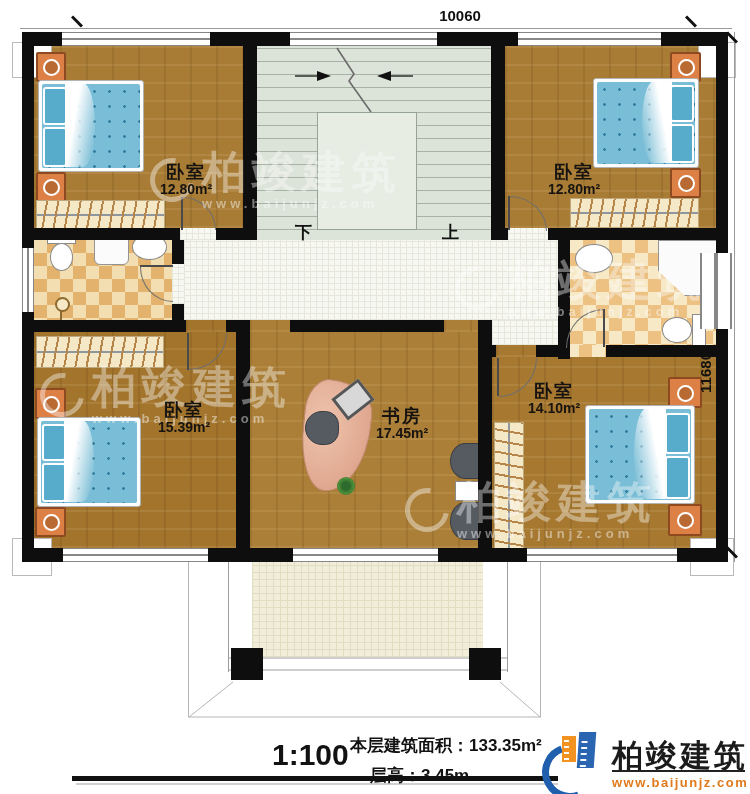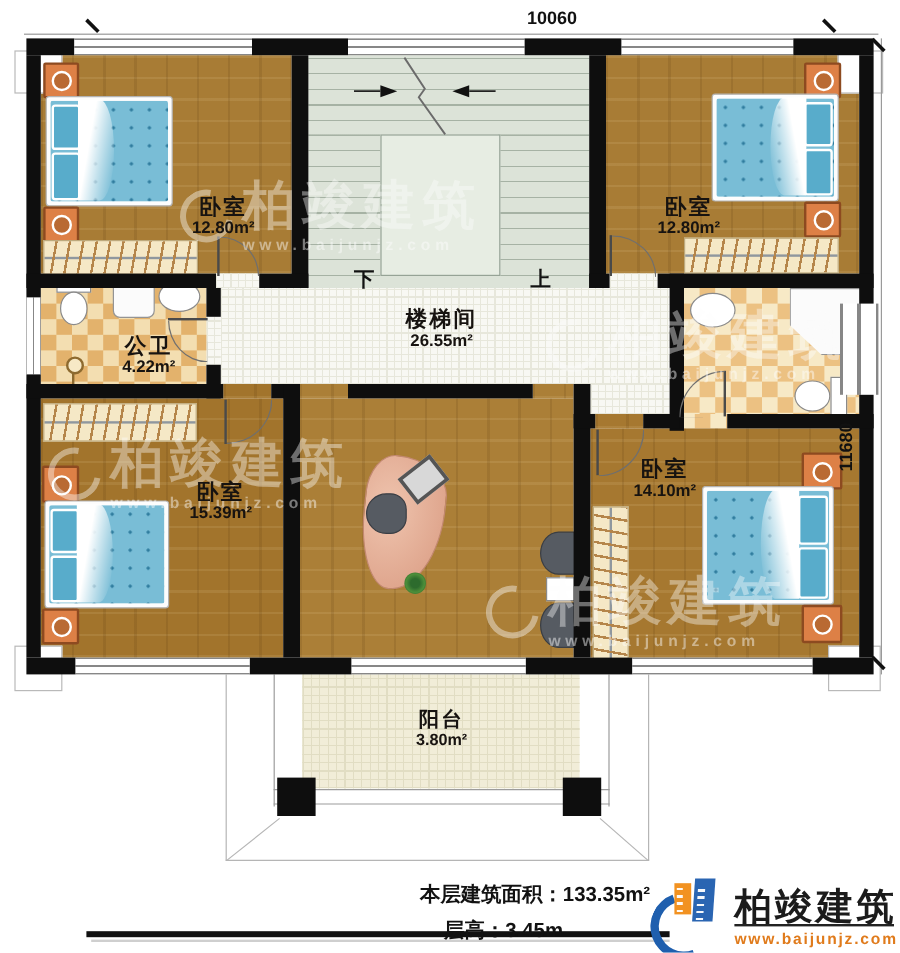--- a/index.html
+++ b/index.html
@@ -276,45 +276,38 @@
   </div>
 
   <div class="rlabel" style="left:140px;top:162px;width:92px">
     <b>卧室</b>
       <s>12.80m²</s>
     </div>
   <div class="rlabel" style="left:528px;top:162px;width:92px">
     <b>卧室</b>
       <s>12.80m²</s>
     </div>
-  <div class="rlabel" style="left:82px;top:278px;width:84px">
-    <b>公卫</b>
-      <s>4.22m²</s>
-    </div>
-  <div class="rlabel" style="left:318px;top:256px;width:100px">
-    <b>楼梯间</b>
-      <s>26.55m²</s>
-    </div>
   <div class="rlabel" style="left:138px;top:400px;width:92px">
     <b>卧室</b>
       <s>15.39m²</s>
     </div>
+  <div class="rlabel" style="left:356px;top:406px;width:92px">
+    <b>书房</b>
+      <s>17.45m²</s>
+    </div>
   <div class="rlabel" style="left:508px;top:381px;width:92px">
     <b>卧室</b>
       <s>14.10m²</s>
     </div>
-  <div class="rlabel" style="left:330px;top:590px;width:76px">
-    <b style="font-size:17px">阳台</b>
-      <s style="font-size:13.5px">3.80m²</s>
-    </div>
   <b class="dirlabel" style="left:295px;top:221px">下</b>
   <b class="dirlabel" style="left:442px;top:221px">上</b>
 
   <i style="left:72px;top:776px;width:486px;height:5px;background:#111"></i>
   <i style="left:76px;top:783px;width:482px;height:2px;background:#cfcfcf"></i>
+  <b class="t-scale" style="left:272px;top:738px">1:100</b>
   <div class="t-row" style="left:350px;top:734px">
     <u>本层建筑面积：</u><u>133.35m²</u>
   </div>
   <div class="t-row" style="left:370px;top:764px">
     <u>层高：</u><u>3.45m</u>
   </div>
 
   <div style="position:absolute;left:540px;top:730px;width:66px;height:60px">
     <i style="left:2px;top:14px;width:42px;height:42px;border:7px solid #1f5fae;border-top-color:rgba(0,0,0,0);border-right-color:rgba(0,0,0,0);border-radius:50%;transform:rotate(25deg)"></i>
     <i style="left:22px;top:6px;width:14px;height:26px;background:#f29221;background-image:repeating-linear-gradient(0deg,rgba(255,255,255,.95) 0 2px,rgba(0,0,0,0) 2px 6px);background-size:5px 100%;background-repeat:no-repeat;background-position:2px 4px"></i>

